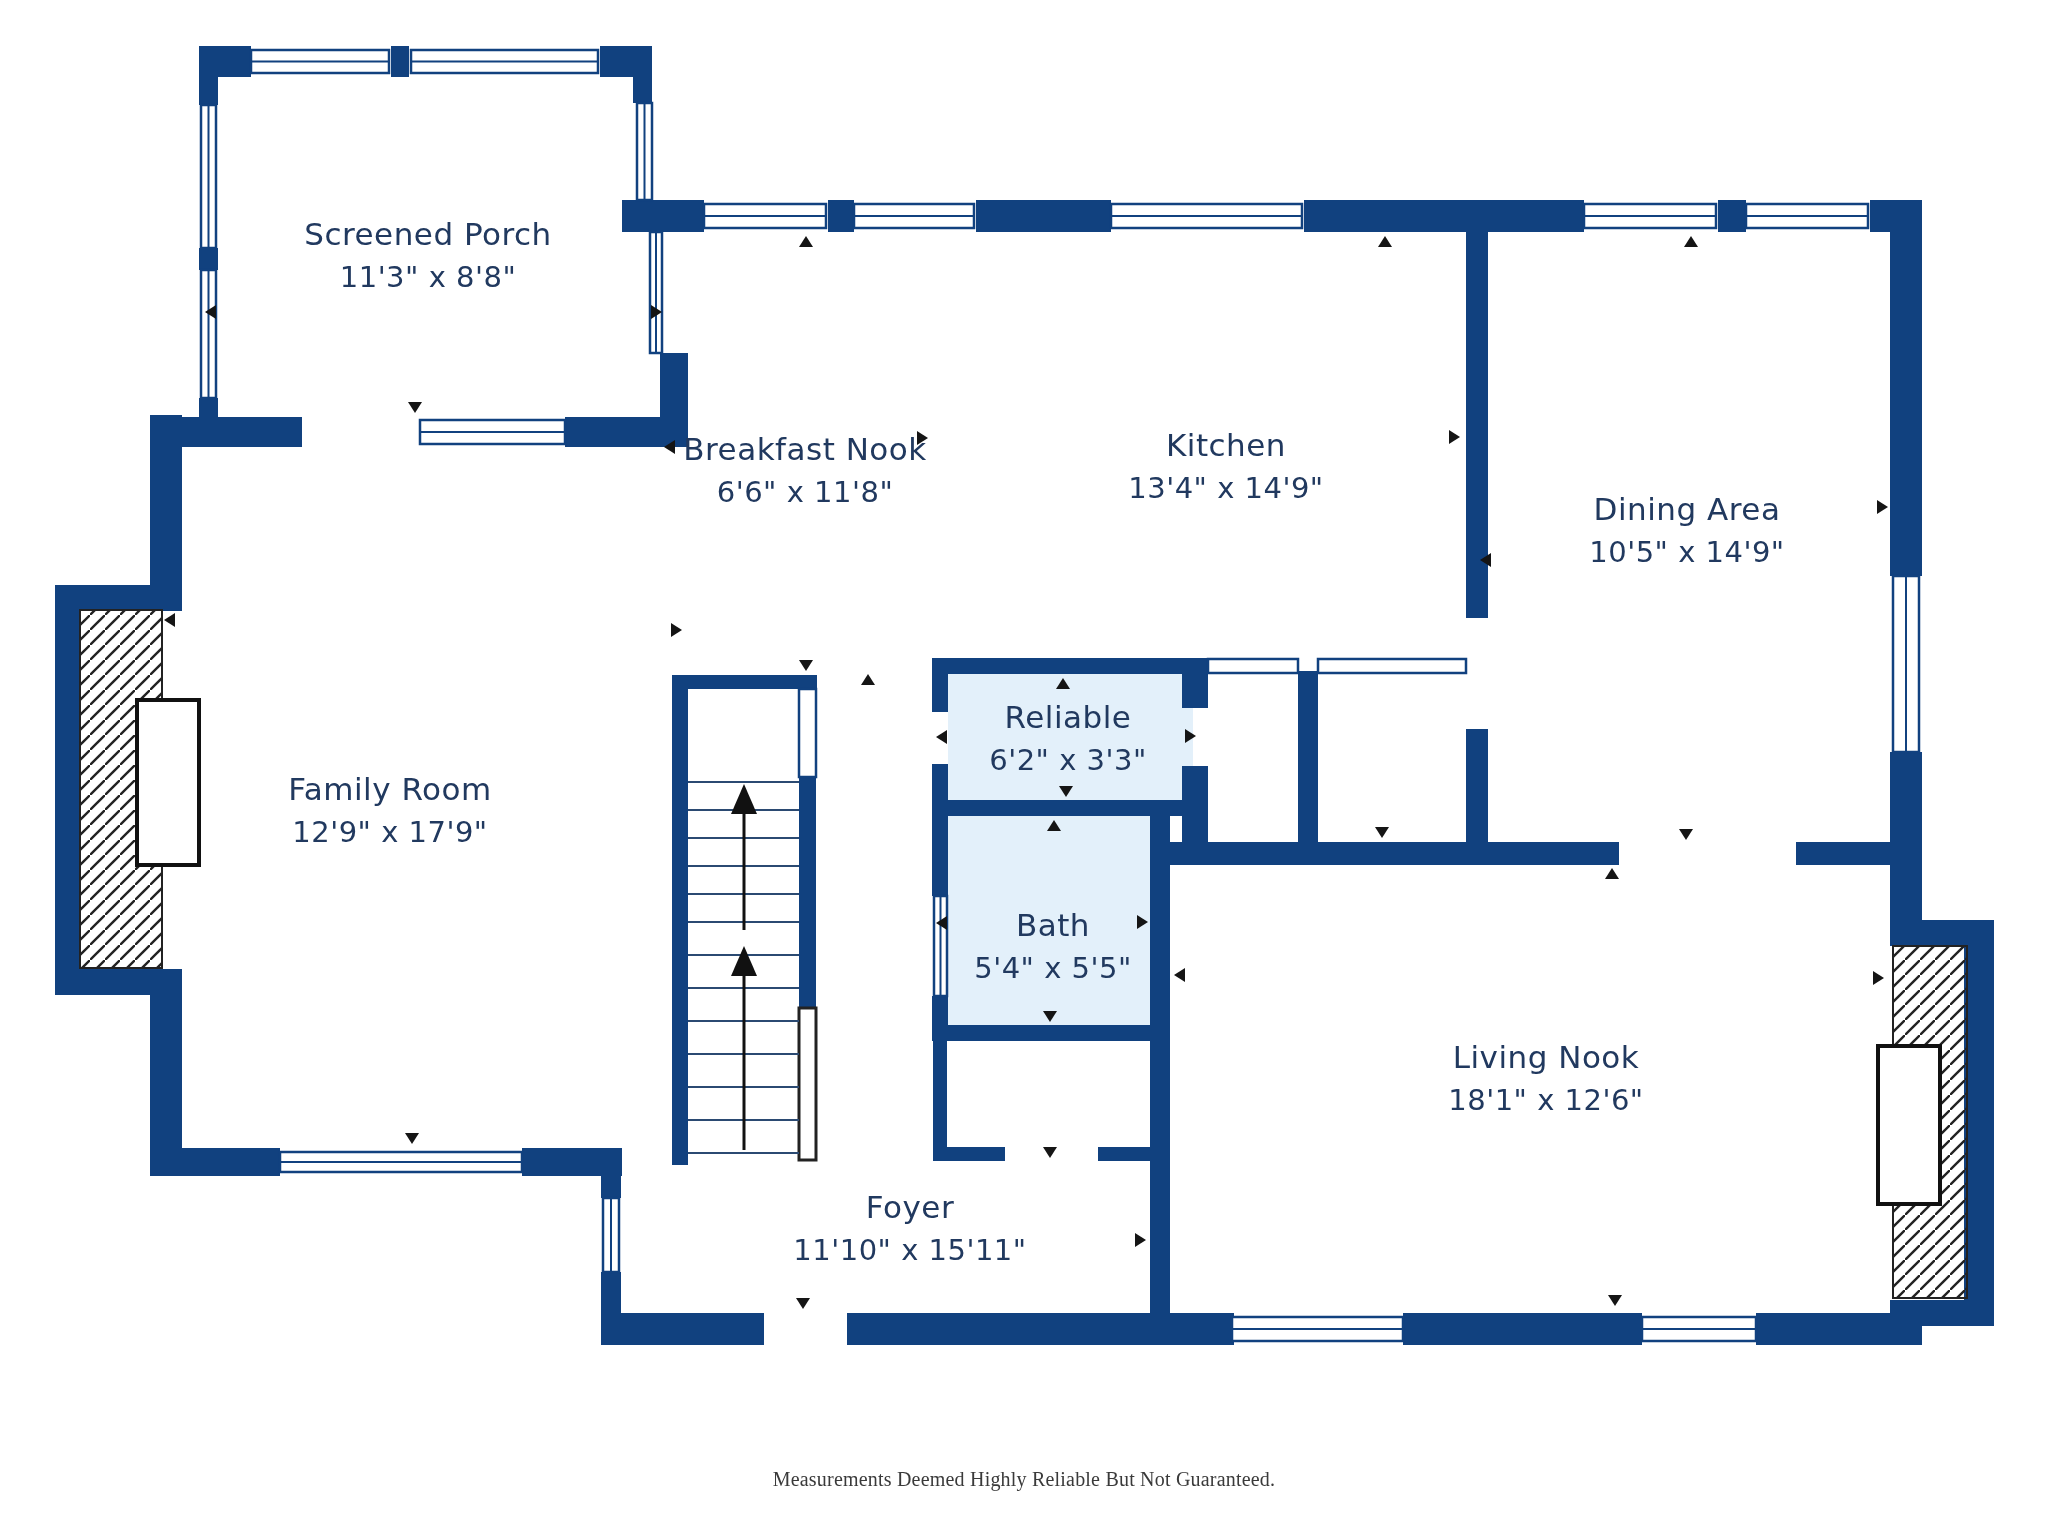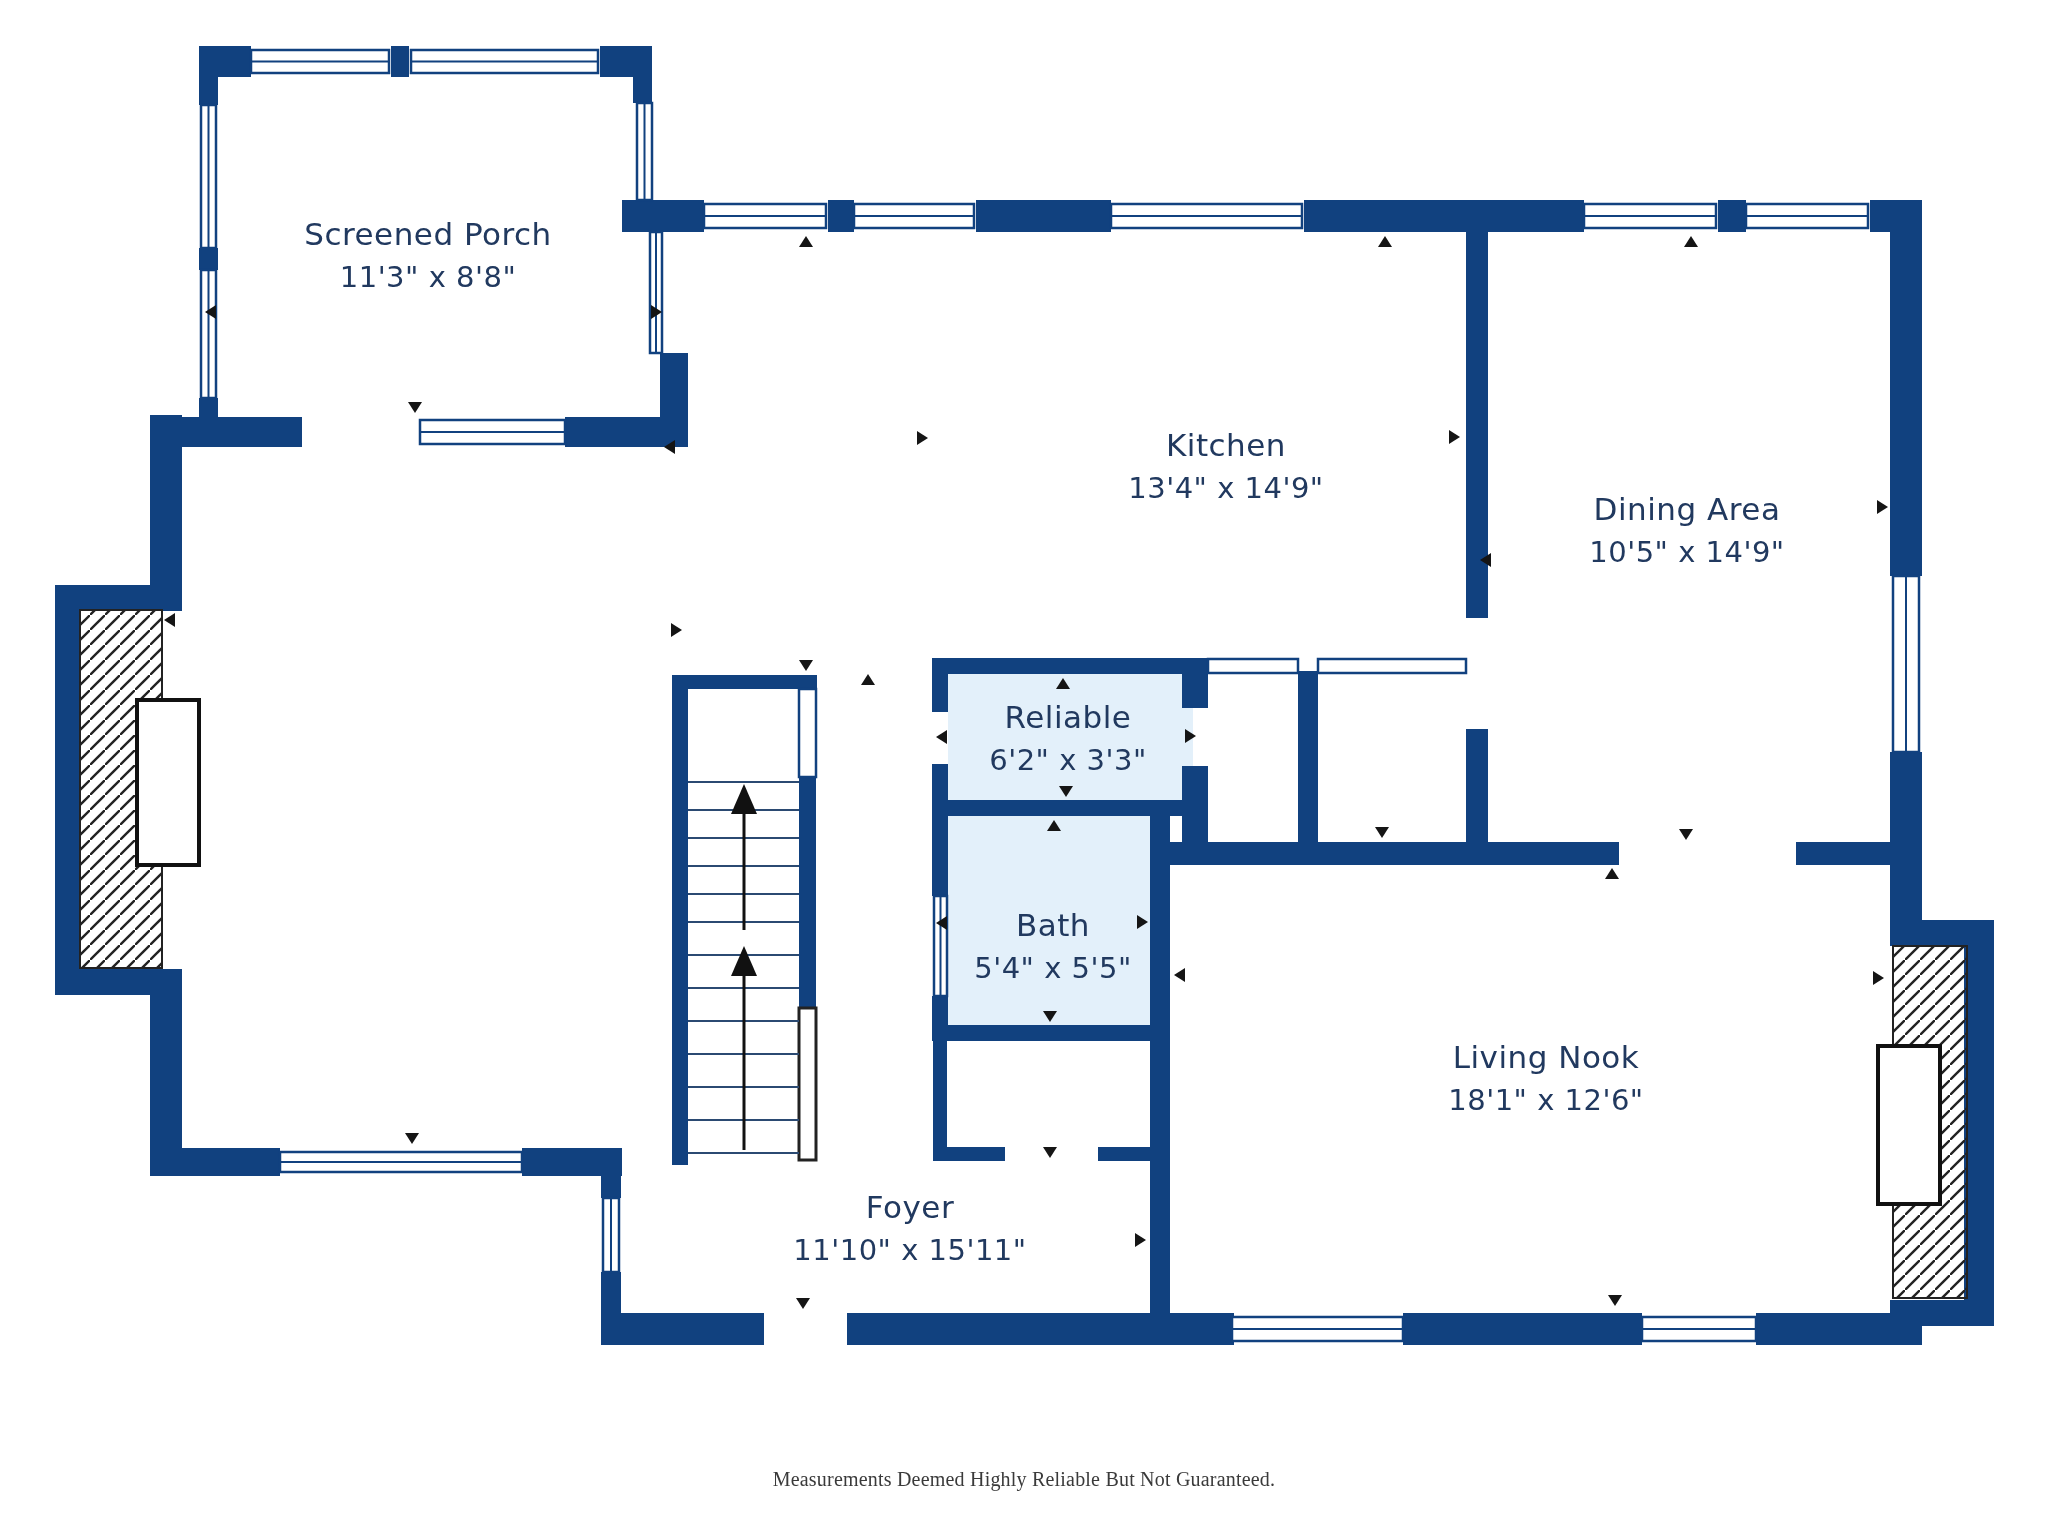--- a/index.html
+++ b/index.html
@@ -288,31 +288,39 @@
 
     <path d="M164,620 L175,613 L175,627 Z"></path>
   </g>
 </svg>
 
 <div class="room-label" style="left:428px;top:215px">
   <div class="room-name">Screened Porch</div>
   <div class="room-dims">11'3" x 8'8"</div>
 </div>
 
+<div class="room-label" style="left:805px;top:430px">
+  <div class="room-name">Breakfast Nook</div>
+  <div class="room-dims">6'6" x 11'8"</div>
+</div>
 
 <div class="room-label" style="left:1226px;top:426px">
   <div class="room-name">Kitchen</div>
   <div class="room-dims">13'4" x 14'9"</div>
 </div>
 
 <div class="room-label" style="left:1687px;top:490px">
   <div class="room-name">Dining Area</div>
   <div class="room-dims">10'5" x 14'9"</div>
 </div>
 
+<div class="room-label" style="left:390px;top:770px">
+  <div class="room-name">Family Room</div>
+  <div class="room-dims">12'9" x 17'9"</div>
+</div>
 
 <div class="room-label" style="left:1068px;top:698px">
   <div class="room-name">Reliable</div>
   <div class="room-dims">6'2" x 3'3"</div>
 </div>
 
 <div class="room-label" style="left:1053px;top:906px">
   <div class="room-name">Bath</div>
   <div class="room-dims">5'4" x 5'5"</div>
 </div>

